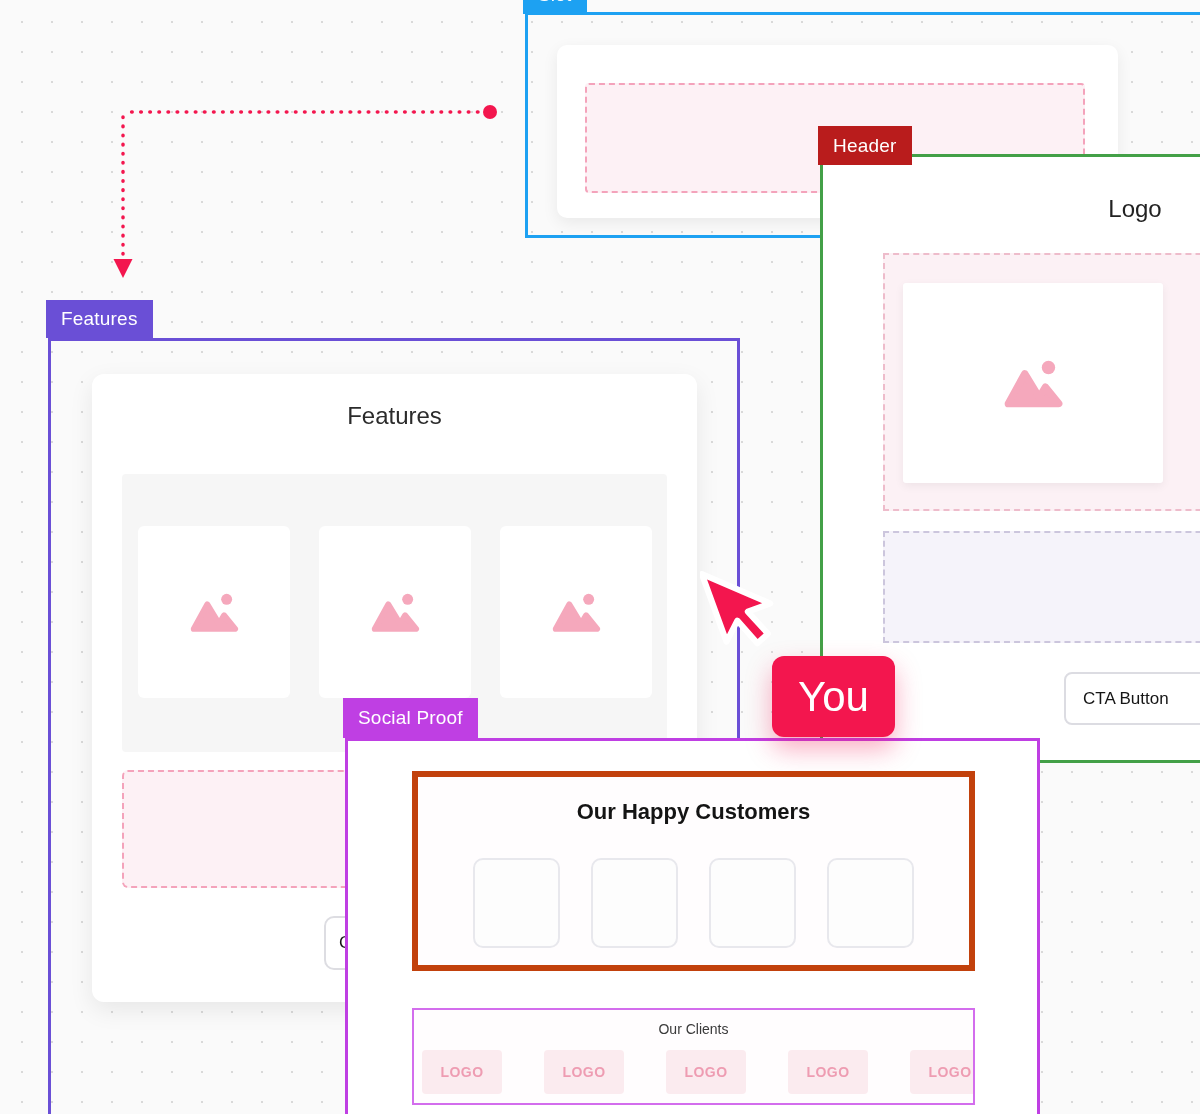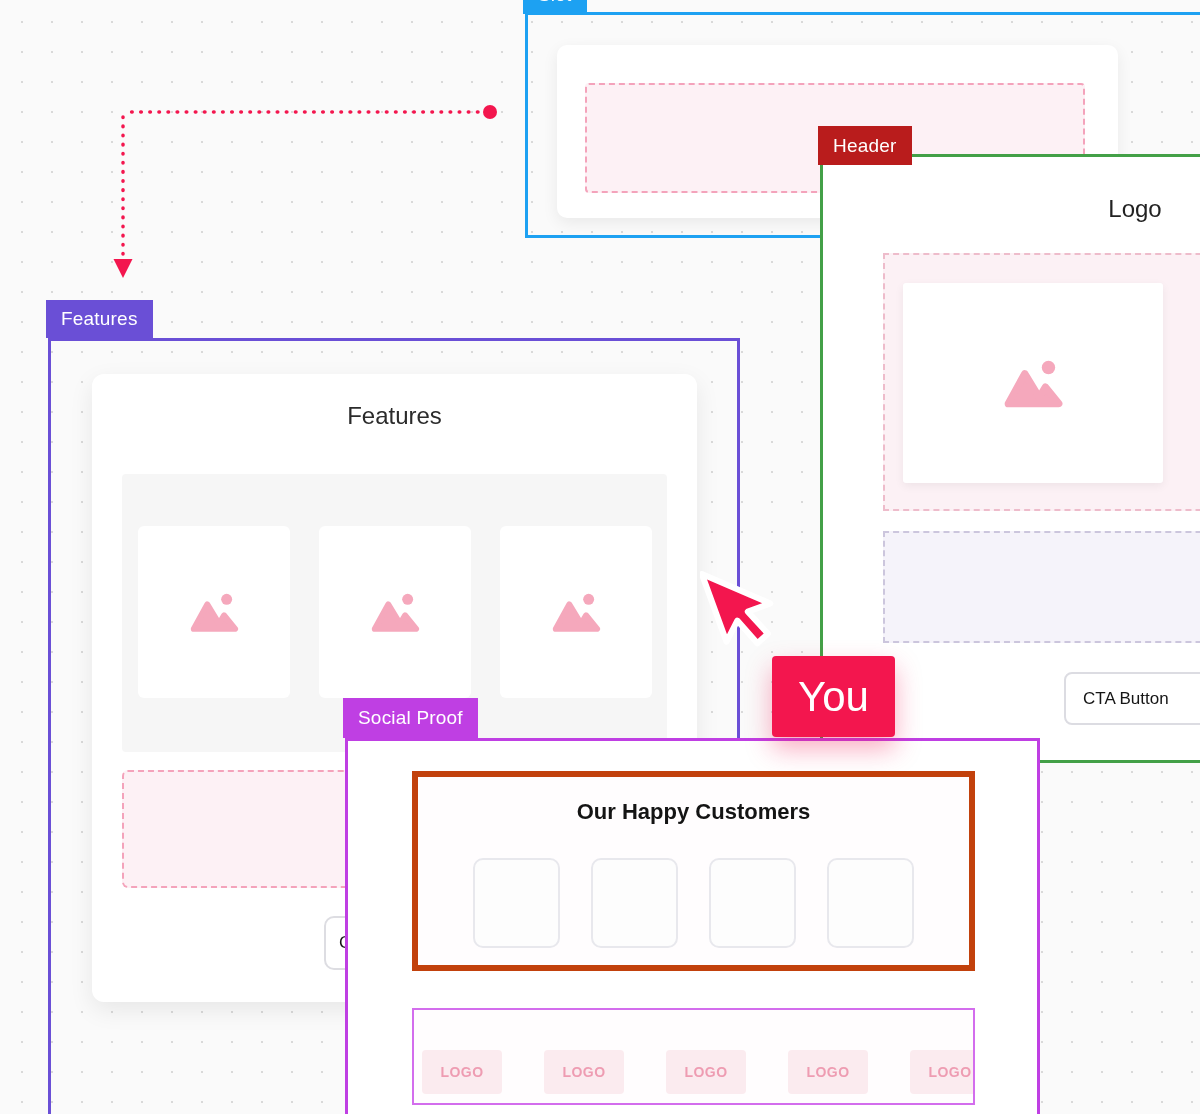--- a/index.html
+++ b/index.html
@@ -48,21 +48,21 @@
   #customers-title{left:0;top:22px;width:100%;text-align:center;font-size:22px;font-weight:600;color:#141414;}
   #customers-row{left:0;top:81px;width:100%;display:flex;justify-content:center;gap:31px;}
   .sq{width:83px;height:86px;border:2px solid #e8e8ed;border-radius:10px;background:#fdfdfd;flex:0 0 auto;}
   #clients-box{left:64px;top:267px;width:563px;height:97px;border:2px solid #d36ded;overflow:hidden;background:#fffdfe;}
   #clients-title{left:0;top:11px;width:100%;text-align:center;font-size:14px;font-weight:500;color:#3a3a3a;}
   #chips-row{left:0;top:40px;right:0;display:flex;gap:42px;padding:0 8px;overflow:hidden;}
   .chip{flex:0 0 80px;height:44px;background:#fbebef;border-radius:4px;display:flex;align-items:center;justify-content:center;font-size:14px;font-weight:700;letter-spacing:.5px;color:#ee9cb2;}
 
   
   #you-badge{
-    left:772px;top:656px;width:123px;height:81px;background:#f3164e;border-radius:4px;
+    left:772px;top:656px;width:123px;height:81px;background:#f3164e;border-radius:12px;
     color:#fff;font-size:42px;font-weight:500;display:flex;align-items:center;justify-content:center;
     box-shadow:0 12px 26px rgba(240,20,80,.35);
   }
   #cursor{left:700px;top:556px;}
   #guide-arrow{left:100px;top:95px;}
   svg{display:block;}
 </style>
 </head>
 <body>
 
@@ -143,20 +143,21 @@
     <div class="abs" id="customers-box">
       <div class="abs" id="customers-title">Our Happy Customers</div>
       <div class="abs" id="customers-row">
         <div class="sq"></div>
         <div class="sq"></div>
         <div class="sq"></div>
         <div class="sq"></div>
       </div>
     </div>
     <div class="abs" id="clients-box">
+      <div class="abs" id="clients-title">Our Clients</div>
       <div class="abs" id="chips-row">
         <div class="chip">
             <span>LOGO</span>
           </div>
         <div class="chip">
             <span>LOGO</span>
           </div>
         <div class="chip">
             <span>LOGO</span>
           </div>

